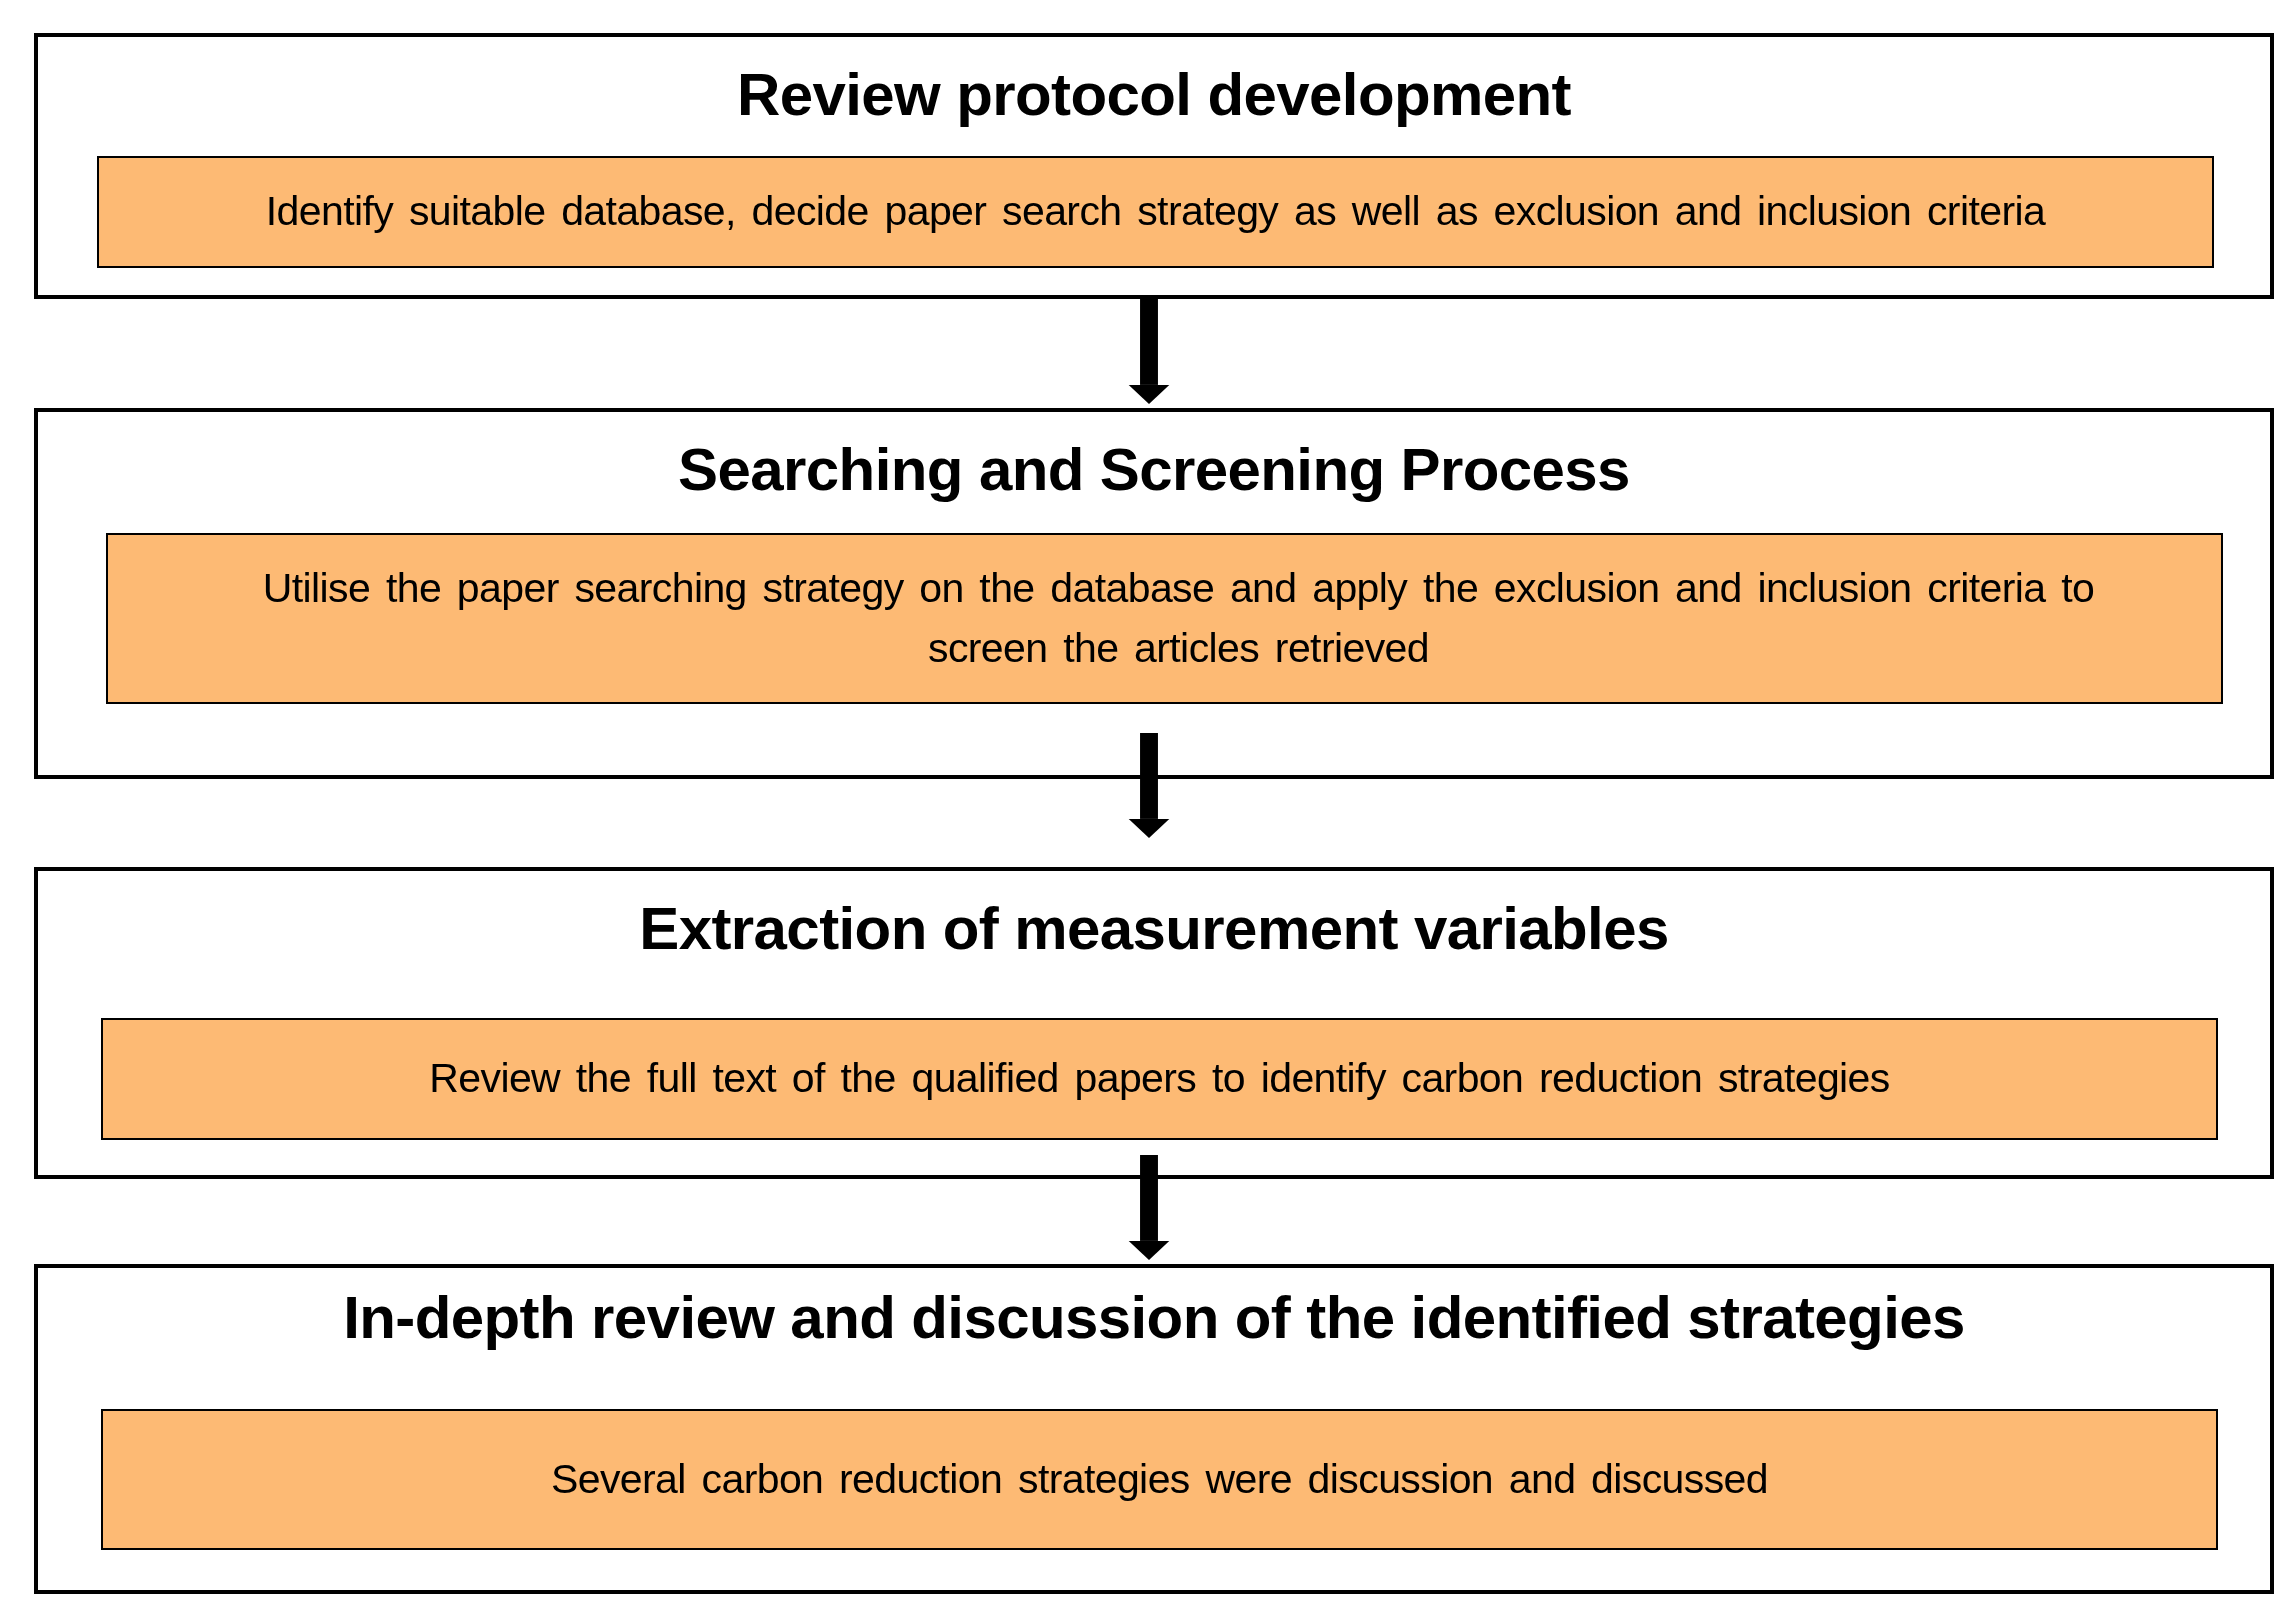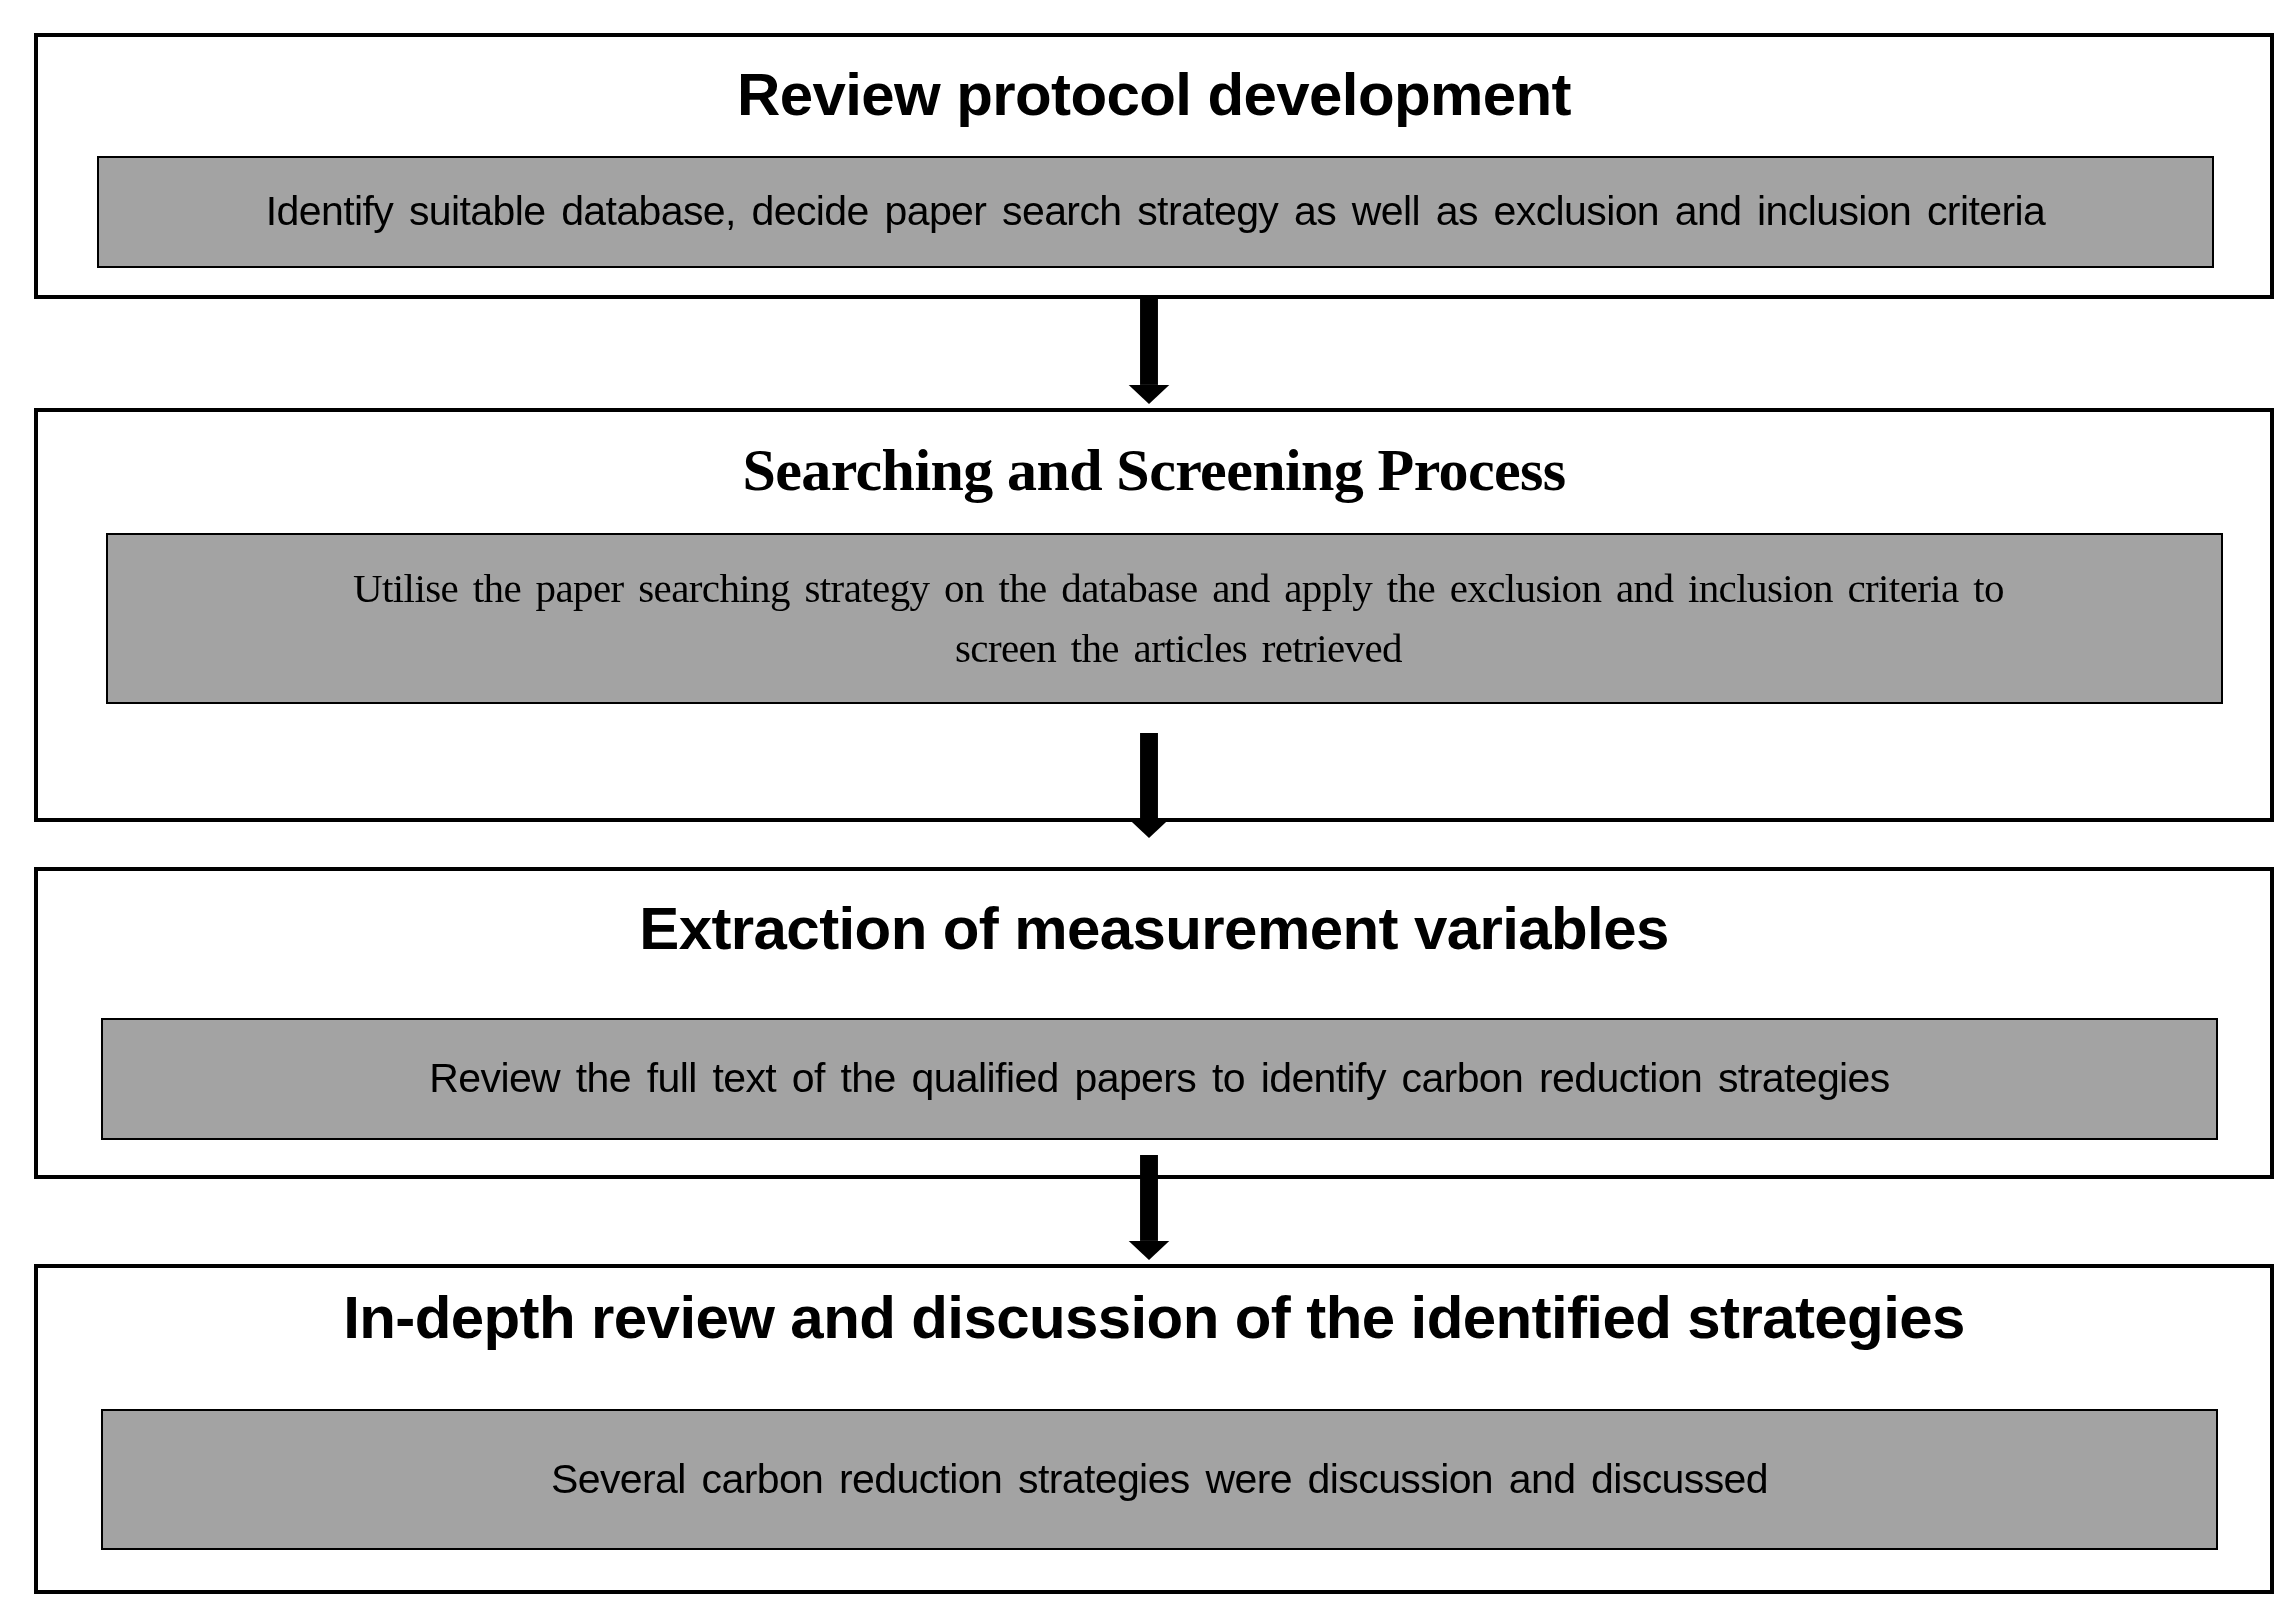--- a/index.html
+++ b/index.html
@@ -17,42 +17,42 @@
   }
   .outer {
     position: absolute;
     left: 34px;
     width: 2240px;
     border: 4.8px solid #000000;
     background: #ffffff;
     box-sizing: border-box;
   }
   #box1 { top: 33px;   height: 266px; }
-  #box2 { top: 408px;  height: 414px; font-family: Liberation Serif, serif; }
+  #box2 { top: 408px;  height: 371px; }
   #box3 { top: 843px; height: 312px; margin-top: 24px; }
   #box4 { top: 1264px; height: 330px; }
 
   .title {
     position: absolute;
     left: 0;
     right: 0;
     top: 25px;
     text-align: center;
     font-weight: bold;
     font-size: 60px;
     letter-spacing: -0.6px;
     line-height: 1.1;
     white-space: nowrap;
   }
   #box4 .title { top: 17px; }
 
   .inner {
     position: absolute;
     border: 2.4px solid #000000;
-    background: #a3a3a3;
+    background: #fdba74;
     box-sizing: border-box;
     display: flex;
     align-items: center;
     justify-content: center;
   }
   #box1 .inner { left: 59px;  top: 119px; width: 2117px; height: 112px; }
   #box2 .inner { left: 68px; top: 121px; width: 2117px; height: 171px; padding-left: 28px; }
   #box3 .inner { left: 63px; top: 147px; width: 2117px; height: 122px; }
   #box4 .inner { left: 63px; top: 141px; width: 2117px; height: 141px; }
 

